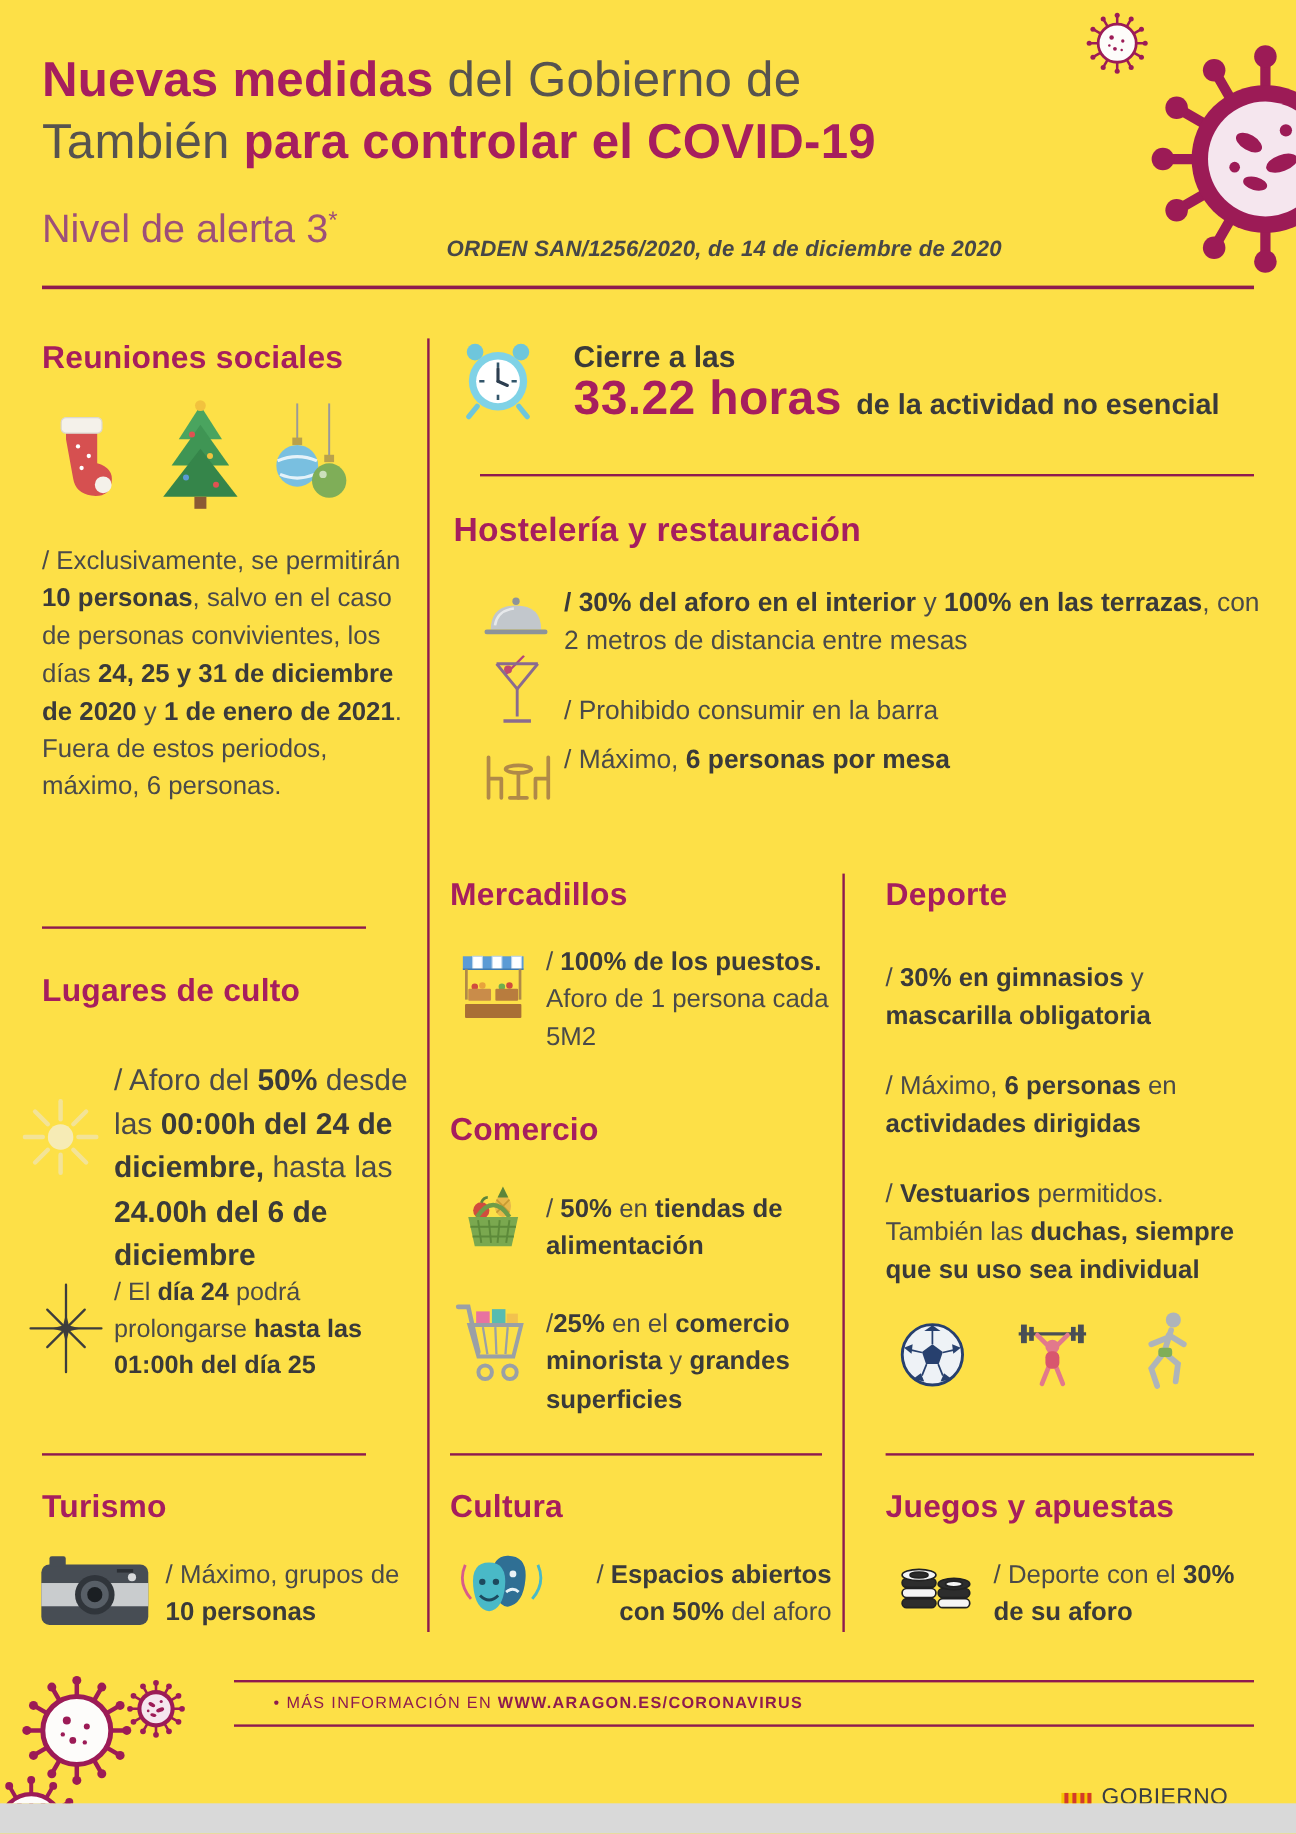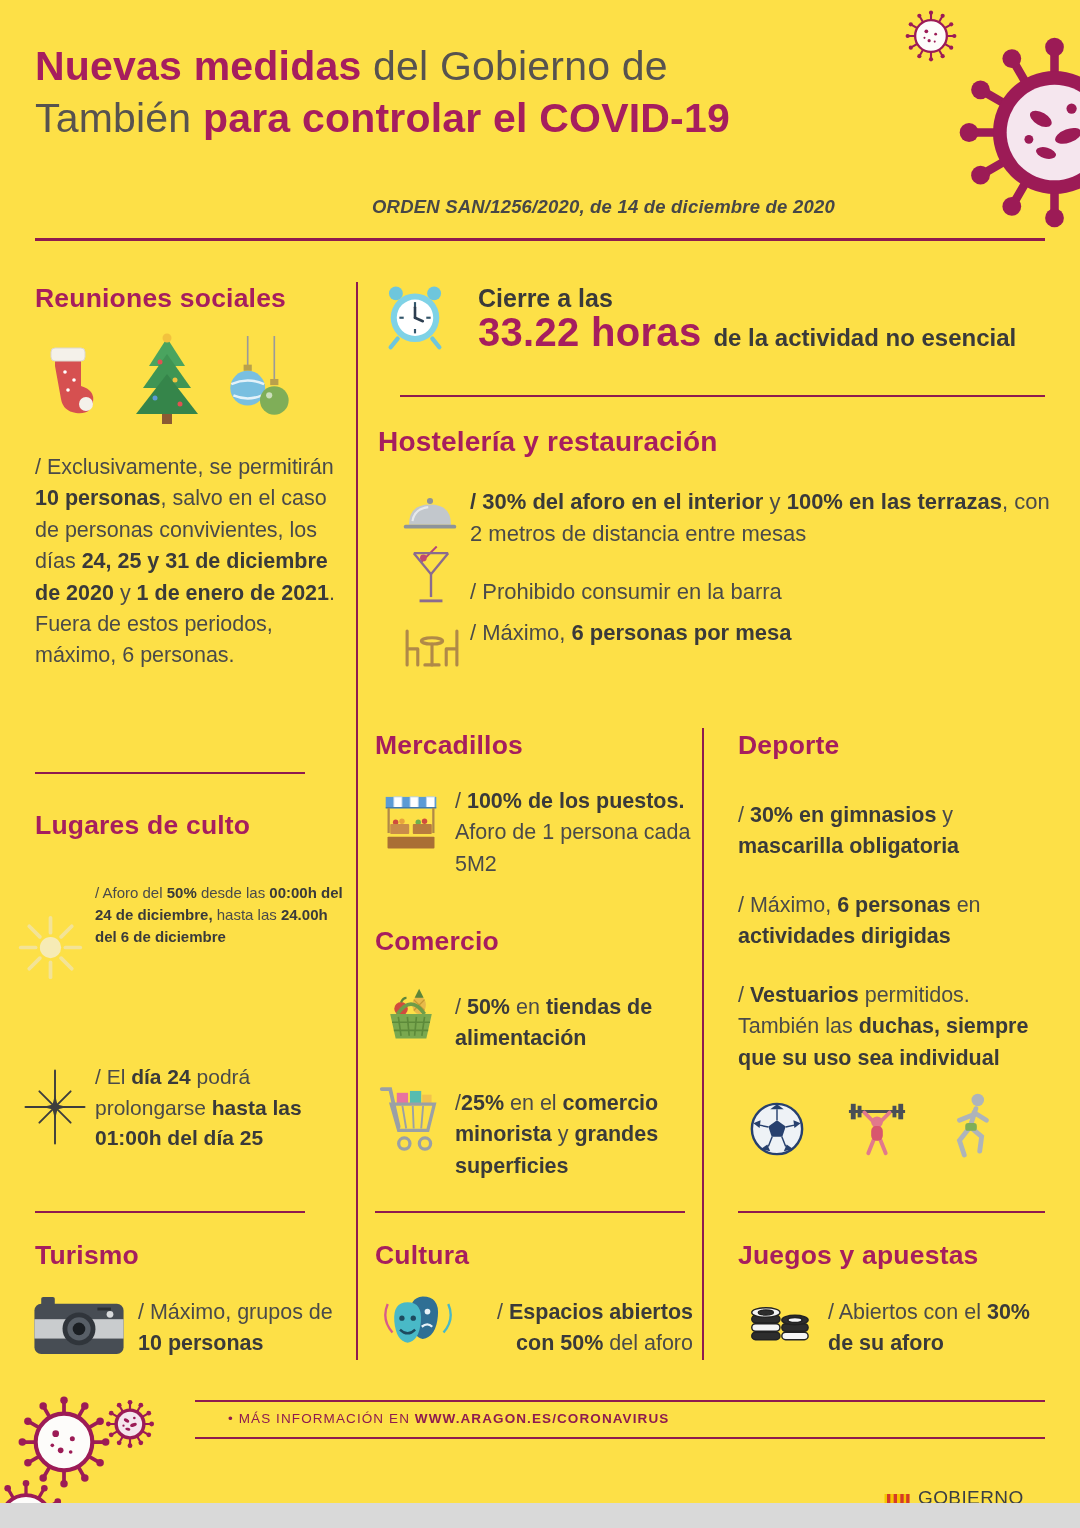--- a/index.html
+++ b/index.html
@@ -117,20 +117,23 @@
     </g>
   </defs>
 </svg>
 
 <div class="page">
 
   <div class="abs" style="left:35px;top:40px;width:840px;">
     <div class="title"><span class="b c">Nuevas medidas</span><span> del Gobierno de</span></div>
     <div class="title"><span>También </span><span class="b c">para controlar el COVID-19</span></div>
   </div>
+  <div class="abs alert" style="left:35px;top:172px;">
+    <span>Nivel de alerta 3</span><sup>*</sup>
+  </div>
   <div class="abs order" style="left:372px;top:196px;">ORDEN SAN/1256/2020, de 14 de diciembre de 2020</div>
 
   <svg class="abs" style="left:903px;top:8px;" width="56" height="56" viewBox="0 0 120 120">
       <use href="#virus-outline"></use>
     </svg>
   <svg class="abs" style="left:952px;top:30px;" width="205" height="205" viewBox="0 0 120 120">
       <use href="#virus-solid"></use>
     </svg>
 
   <div class="abs hr" style="left:35px;top:238px;width:1010px;height:2.5px;"></div>
@@ -244,21 +247,21 @@
           <line x1="40" y1="54" x2="40" y2="68"></line>
         <line x1="12" y1="40" x2="26" y2="40"></line>
           <line x1="54" y1="40" x2="68" y2="40"></line>
         <line x1="20" y1="20" x2="30" y2="30"></line>
           <line x1="50" y1="50" x2="60" y2="60"></line>
         <line x1="60" y1="20" x2="50" y2="30"></line>
           <line x1="30" y1="50" x2="20" y2="60"></line>
       </g>
       <circle cx="40" cy="40" r="10" fill="#f6edc2"></circle>
     </svg>
-    <div class="abs body-text" style="left:95px;top:882px;width:250px;font-size:15px;"><span>/ Aforo del </span><span class="b">50%</span><span> desde las </span><span class="b">00:00h del 24 de diciembre,</span><span> hasta las </span><span class="b">24.00h del 6 de diciembre</span></div>
+    <div class="abs body-text" style="left:95px;top:882px;width:250px;font-size:25px;"><span>/ Aforo del </span><span class="b">50%</span><span> desde las </span><span class="b">00:00h del 24 de diciembre,</span><span> hasta las </span><span class="b">24.00h del 6 de diciembre</span></div>
 
     <svg class="abs" style="left:22px;top:1068px;" width="66" height="78" viewBox="0 0 76 88">
       <g stroke="#3d3d3d" stroke-width="2.2" stroke-linecap="round">
         <line x1="38" y1="2" x2="38" y2="86"></line>
         <line x1="4" y1="44" x2="72" y2="44"></line>
         <line x1="20" y1="26" x2="56" y2="62"></line>
         <line x1="56" y1="26" x2="20" y2="62"></line>
       </g>
       <polygon points="38,30 41.5,44 38,58 34.5,44" fill="#3d3d3d"></polygon>
       <polygon points="24,44 38,40.5 52,44 38,47.5" fill="#3d3d3d"></polygon>
@@ -417,21 +420,21 @@
         <rect x="4" y="33" width="30" height="8" rx="4" fill="#f5f5f5"></rect>
         <rect x="4" y="24" width="30" height="8" rx="4" fill="#2d2d2d"></rect>
         <ellipse cx="19" cy="21" rx="15" ry="5" fill="#f5f5f5"></ellipse>
         <ellipse cx="19" cy="21" rx="8" ry="2.6" fill="#2d2d2d"></ellipse>
         <rect x="36" y="42" width="28" height="8" rx="4" fill="#f5f5f5"></rect>
         <rect x="36" y="33" width="28" height="8" rx="4" fill="#2d2d2d"></rect>
         <ellipse cx="50" cy="29" rx="14" ry="5" fill="#2d2d2d"></ellipse>
         <ellipse cx="50" cy="29" rx="7.5" ry="2.6" fill="#f5f5f5"></ellipse>
       </g>
     </svg>
-    <div class="abs body-text" style="left:828px;top:1297px;width:218px;"><span>/ Abiertos con el </span><span class="b">30% de su aforo</span></div>
+    <div class="abs body-text" style="left:828px;top:1297px;width:218px;"><span>/ Deporte con el </span><span class="b">30% de su aforo</span></div>
   </div>
 
   <div>
     <div class="abs hr" style="left:195px;top:1400px;width:850px;"></div>
     <div class="abs footer-info" style="left:228px;top:1411px;"><span>•  </span><span>MÁS INFORMACIÓN EN </span><span class="b">WWW.ARAGON.ES/CORONAVIRUS</span></div>
     <div class="abs hr" style="left:195px;top:1437px;width:850px;"></div>
 
     <svg class="abs" style="left:14px;top:1392px;" width="100" height="100" viewBox="0 0 120 120">
         <use href="#virus-outline"></use>
       </svg>

